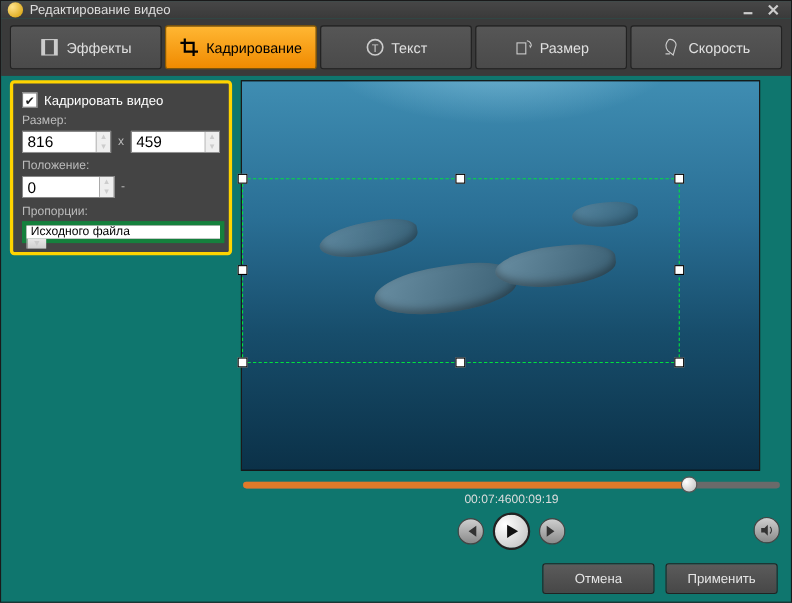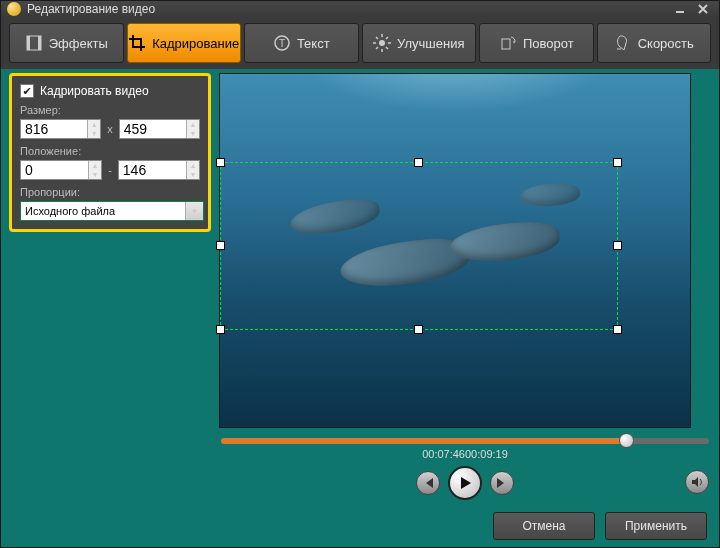--- a/index.html
+++ b/index.html
@@ -18,21 +18,21 @@
   .panel { border: 3px solid #ffd400; border-radius: 4px; background: #444; padding: 8px; }
   .chk-row { display: flex; align-items: center; gap: 6px; color: #fff; font-size: 12px; margin-bottom: 6px; }
   .chk { width: 14px; height: 14px; background: #fff; border: 1px solid #777; display: flex; align-items: center; justify-content: center; font-size: 11px; color: #222; }
   .lbl { color: #bbb; margin: 6px 0 3px 0; font-size: 11px; }
   .ctrl-row { display: flex; gap: 6px; align-items: center; }
   .spinner { display: flex; width: 84px; height: 20px; background: #fff; border: 1px solid #888; }
   .spinner input { border: 0; width: 100%; padding: 0 4px; font-size: 14px; color: #000; outline: none; }
   .spinbtns { width: 16px; display: flex; flex-direction: column; border-left: 1px solid #aaa; }
   .spinbtns div { flex:1; display:flex; align-items:center; justify-content:center; font-size:7px; background: #eee; cursor:pointer; }
   .sep { color: #bbb; }
-  .combo { display:flex; width: 184px; height: 20px; background: #fff; border:1px solid #15803d; margin-top:3px; }
+  .combo { display:flex; width: 184px; height: 20px; background: #fff; border:4px solid #15803d; margin-top:3px;flex-direction:column; }
   .combo input { flex:1; border:0; padding:0 4px; font-size:11px; color:#000; outline:none; }
   .combo .dd { width:18px; background:linear-gradient(#e8e8e8,#cfcfcf); border-left:1px solid #aaa; display:flex; align-items:center; justify-content:center; font-size:8px; cursor:pointer; }
   .preview-area { flex:1; display:flex; flex-direction:column; }
   .video { position:relative; width: 472px; height: 355px; background: #000; border:1px solid #1a1a1a; }
   .water { position:absolute; inset:0; background:
     radial-gradient(ellipse 60% 35% at 50% -10%, rgba(180,230,250,0.55), rgba(0,0,0,0) 60%),
     linear-gradient(#3f8db2 0%, #2a6f95 35%, #174d6b 65%, #0b3148 100%);
   }
   .dolphin { position:absolute; border-radius: 50% 40% 45% 50%; background: linear-gradient(120deg,#6a8fa3,#3a5f73); box-shadow: inset 0 -4px 8px rgba(0,0,0,.35);}
   .crop { position:absolute; left:0; top:88px; width:398px; height:168px; border:1px dashed #00e040; }
@@ -98,44 +98,26 @@
         <svg width="18" height="18">
             <circle cx="9" cy="9" r="7" fill="none" stroke="#ccc" stroke-width="1.5"></circle>
             <text x="9" y="13" text-anchor="middle" fill="#ccc" font-size="10">T</text>
           </svg>
       </span>
       <span>Текст</span>
     </div>
     <div class="tab">
       <span class="ticon">
         <svg width="18" height="18">
-            <circle cx="9" cy="9" r="3" fill="#ccc"></circle>
-            <g stroke="#ccc" stroke-width="1.5">
-              <line x1="9" y1="0" x2="9" y2="3"></line>
-              <line x1="9" y1="15" x2="9" y2="18"></line>
-              <line x1="0" y1="9" x2="3" y2="9"></line>
-              <line x1="15" y1="9" x2="18" y2="9"></line>
-              <line x1="3" y1="3" x2="5" y2="5"></line>
-              <line x1="13" y1="13" x2="15" y2="15"></line>
-              <line x1="3" y1="15" x2="5" y2="13"></line>
-              <line x1="13" y1="5" x2="15" y2="3"></line>
-            </g>
-          </svg>
-      </span>
-      <span>Улучшения</span>
-    </div>
-    <div class="tab">
-      <span class="ticon">
-        <svg width="18" height="18">
             <rect x="3" y="5" width="8" height="10" fill="none" stroke="#ccc"></rect>
             <path d="M12 3 A5 5 0 0 1 16 8" fill="none" stroke="#ccc"></path>
             <path d="M16 8 l-2 -1 l1 3 z" fill="#ccc"></path>
           </svg>
       </span>
-      <span>Поворот</span>
+      <span>Размер</span>
     </div>
     <div class="tab">
       <span class="ticon">
         <svg width="18" height="18">
             <path d="M6 2 C 3 5, 3 9, 5 12 L 10 16 L 12 9 C 14 5, 10 1, 6 2 Z" fill="none" stroke="#ccc"></path>
             <line x1="3" y1="15" x2="7" y2="15" stroke="#ccc"></line>
           </svg>
       </span>
       <span>Скорость</span>
     </div>
@@ -169,27 +151,20 @@
         <div class="lbl">Положение:</div>
         <div class="ctrl-row">
           <div class="spinner">
             <input value="0" style="">
             <div class="spinbtns">
                 <div>▲</div>
                 <div>▼</div>
               </div>
           </div>
           <span class="sep">-</span>
-          <div class="spinner">
-            <input value="146" style="">
-            <div class="spinbtns">
-                <div>▲</div>
-                <div>▼</div>
-              </div>
-          </div>
         </div>
         <div class="lbl">Пропорции:</div>
         <div class="combo">
           <input readonly="" value="Исходного файла" style="">
           <div class="dd">▼</div>
         </div>
       </div>
     </div>
 
     <div class="preview-area">

